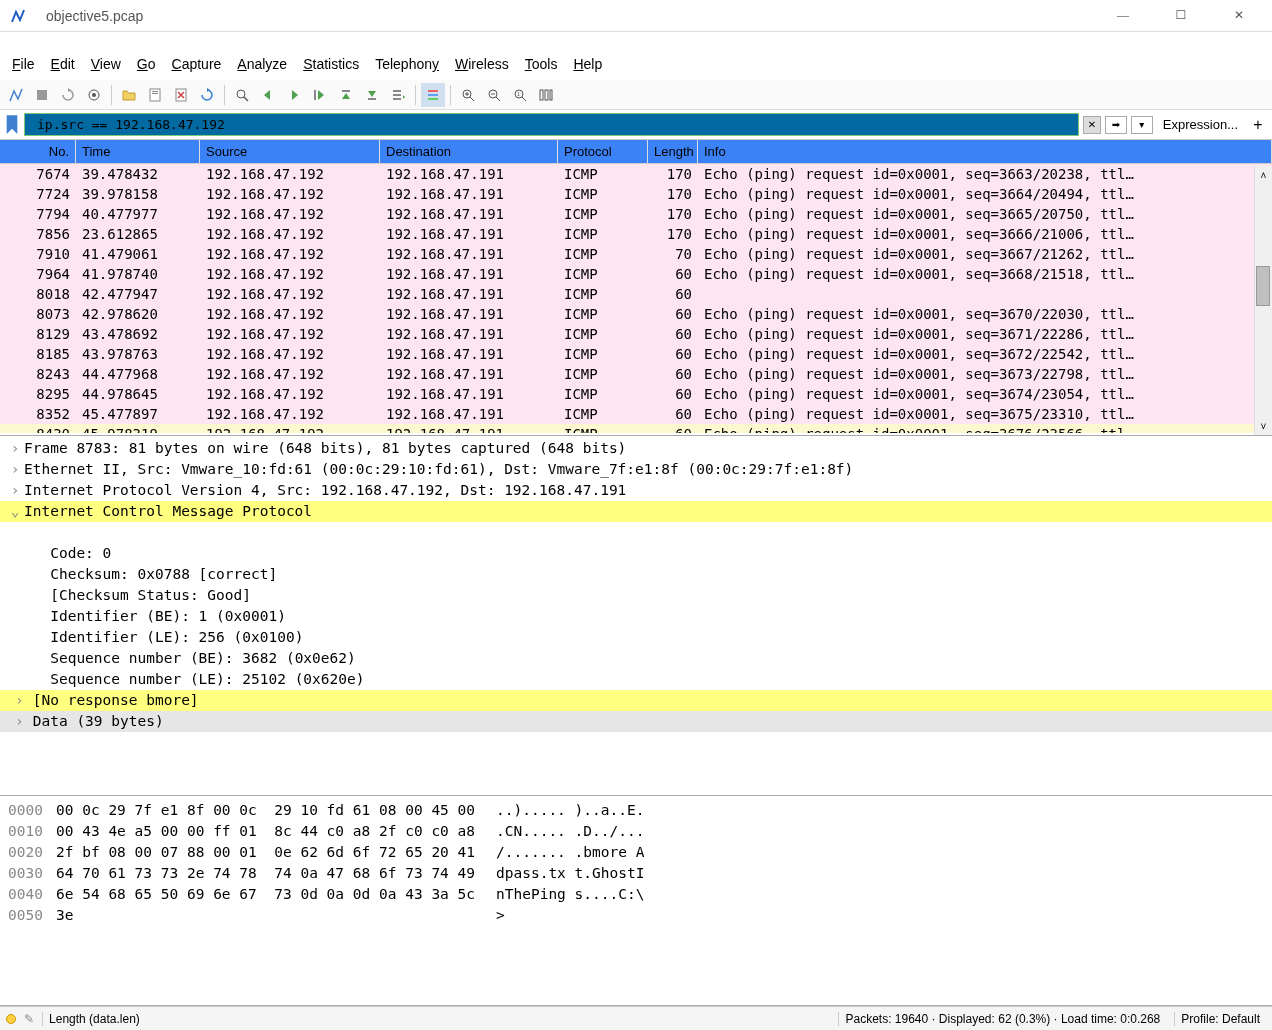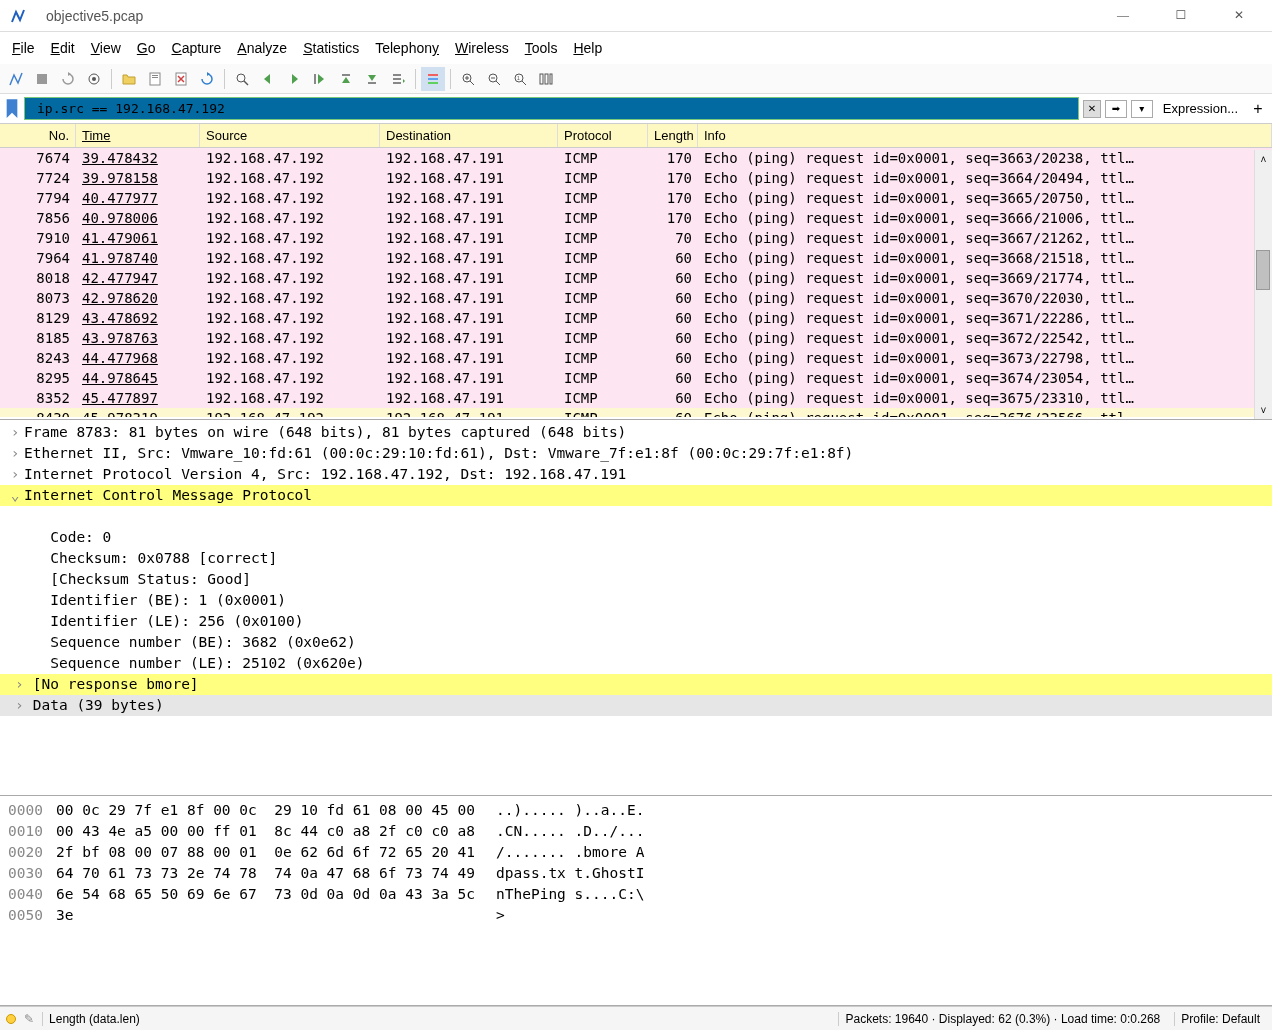--- a/index.html
+++ b/index.html
@@ -4,46 +4,46 @@
 <style>
   * { box-sizing: border-box; margin: 0; padding: 0; }
   body { font-family: 'Segoe UI', Tahoma, sans-serif; font-size: 13px; color: #000; background: #fff; width: 1272px; height: 1030px; overflow: hidden; display: flex; flex-direction: column; }
   
   .titlebar { display: flex; align-items: center; height: 32px; padding: 0 10px; background: #fff; border-bottom: 1px solid #ddd; gap: 12px; }
   .titlebar .logo { width: 16px; height: 16px; margin-right: 8px; }
   .titlebar .title { flex: 1; color: #555; font-size: 14px; }
   .titlebar .winbtn { width: 46px; height: 32px; display: flex; align-items: center; justify-content: center; font-family: 'Segoe UI Symbol'; font-size: 12px; color: #555; }
   
   .menubar { display: flex; padding: 4px 4px; gap: 0; background: #fff; }
-  .menubar .mitem { padding: 4px 8px; font-size: 14px; }
+  .menubar .mitem { padding: 4px 8px; font-size: 14px; margin-top: 16px; }
   .menubar .mitem .u { text-decoration: underline; }
   
   .toolbar { display: flex; align-items: center; padding: 2px 4px; gap: 2px; background: #fafafa; border-bottom: 1px solid #ddd; height: 30px; }
   .toolbar .tbtn { width: 24px; height: 24px; display: flex; align-items: center; justify-content: center; color: #666; }
   .toolbar .tbtn svg { width: 16px; height: 16px; }
   .toolbar .sep { width: 1px; height: 20px; background: #ccc; margin: 0 3px; }
   
   .filterbar { display: flex; align-items: center; padding: 2px 4px; gap: 4px; background: #fff; border-bottom: 1px solid #ccc; height: 30px; }
   .filterbar .bookmark { width: 16px; height: 16px; display: flex; align-items: center; justify-content: center; }
   .filterbar .filterinput { flex: 1; background: #0369a1; border: 1px solid #7ac87a; padding: 3px 12px; font-family: 'Consolas', monospace; font-size: 13px; }
   .filterbar .fbtn { padding: 2px 6px; font-size: 13px; }
   .filterbar .clearbtn { width: 18px; height: 18px; display:flex; align-items:center; justify-content:center; background:#ddd; border:1px solid #aaa; font-size:10px; }
   .filterbar .ddbtn { width: 22px; height: 18px; display:flex; align-items:center; justify-content:center; border:1px solid #aaa; font-size:10px; }
   .filterbar .addbtn { width:20px; display:flex; justify-content:center; font-size:16px; }
   
   .packetlist { flex: 0 0 296px; overflow: hidden; position: relative; background: #fff; border-bottom: 1px solid #aaa; }
-  .plhead { display: flex; background: #fef9c3; border-bottom: 1px solid #ccc; font-size: 13px; }
+  .plhead { display: flex; background: #3b82f6; border-bottom: 1px solid #ccc; font-size: 13px; }
   .plhead .col { padding: 4px 6px; border-right: 1px solid #ddd; white-space: nowrap; overflow: hidden; }
   .plbody { overflow-y: auto; height: calc(100% - 26px); font-family: 'Consolas', monospace; font-size: 14px; }
   .plrow { display: flex; height: 20px; align-items: center; }
   .plrow .cell { padding: 0 6px; white-space: nowrap; overflow: hidden; }
   .plrow.pink { background: #fde5f1; }
   .plrow.yellow { background: #fef8d0; }
   .c-no { width: 76px; text-align: right; }
-  .c-time { width: 124px; text-decoration: underline; }
+  .c-time { width: 124px; }
   .c-src { width: 180px; }
   .c-dst { width: 178px; }
   .c-proto { width: 90px; }
   .c-len { width: 50px; text-align: right; }
   .c-info { flex: 1; }
   .plscroll { position: absolute; right: 0; top: 26px; bottom: 0; width: 18px; background: #f0f0f0; border-left: 1px solid #ddd; }
   .plscroll .arrow { height: 18px; display:flex; align-items:center; justify-content:center; font-size:10px; }
   .plscroll .thumb { position:absolute; right:2px; width:14px; background:#c0c0c0; border:1px solid #999; }
   
   .details { flex: 1; overflow-y: auto; background: #fff; border-bottom: 1px solid #aaa; font-family: 'Consolas', monospace; font-size: 14.5px; line-height: 21px; padding: 2px 0; }
@@ -268,21 +268,21 @@
         <div class="cell c-no">7794</div>
         <div class="cell c-time">40.477977</div>
         <div class="cell c-src">192.168.47.192</div>
         <div class="cell c-dst">192.168.47.191</div>
         <div class="cell c-proto">ICMP</div>
         <div class="cell c-len">170</div>
         <div class="cell c-info">Echo (ping) request  id=0x0001, seq=3665/20750, ttl…</div>
       </div>
       <div class="plrow pink">
         <div class="cell c-no">7856</div>
-        <div class="cell c-time">40.978006</div>
+        <div class="cell c-time">23.612865</div>
         <div class="cell c-src">192.168.47.192</div>
         <div class="cell c-dst">192.168.47.191</div>
         <div class="cell c-proto">ICMP</div>
         <div class="cell c-len">170</div>
         <div class="cell c-info">Echo (ping) request  id=0x0001, seq=3666/21006, ttl…</div>
       </div>
       <div class="plrow pink">
         <div class="cell c-no">7910</div>
         <div class="cell c-time">41.479061</div>
         <div class="cell c-src">192.168.47.192</div>
@@ -300,21 +300,20 @@
         <div class="cell c-len">60</div>
         <div class="cell c-info">Echo (ping) request  id=0x0001, seq=3668/21518, ttl…</div>
       </div>
       <div class="plrow pink">
         <div class="cell c-no">8018</div>
         <div class="cell c-time">42.477947</div>
         <div class="cell c-src">192.168.47.192</div>
         <div class="cell c-dst">192.168.47.191</div>
         <div class="cell c-proto">ICMP</div>
         <div class="cell c-len">60</div>
-        <div class="cell c-info">Echo (ping) request  id=0x0001, seq=3669/21774, ttl…</div>
       </div>
       <div class="plrow pink">
         <div class="cell c-no">8073</div>
         <div class="cell c-time">42.978620</div>
         <div class="cell c-src">192.168.47.192</div>
         <div class="cell c-dst">192.168.47.191</div>
         <div class="cell c-proto">ICMP</div>
         <div class="cell c-len">60</div>
         <div class="cell c-info">Echo (ping) request  id=0x0001, seq=3670/22030, ttl…</div>
       </div>

